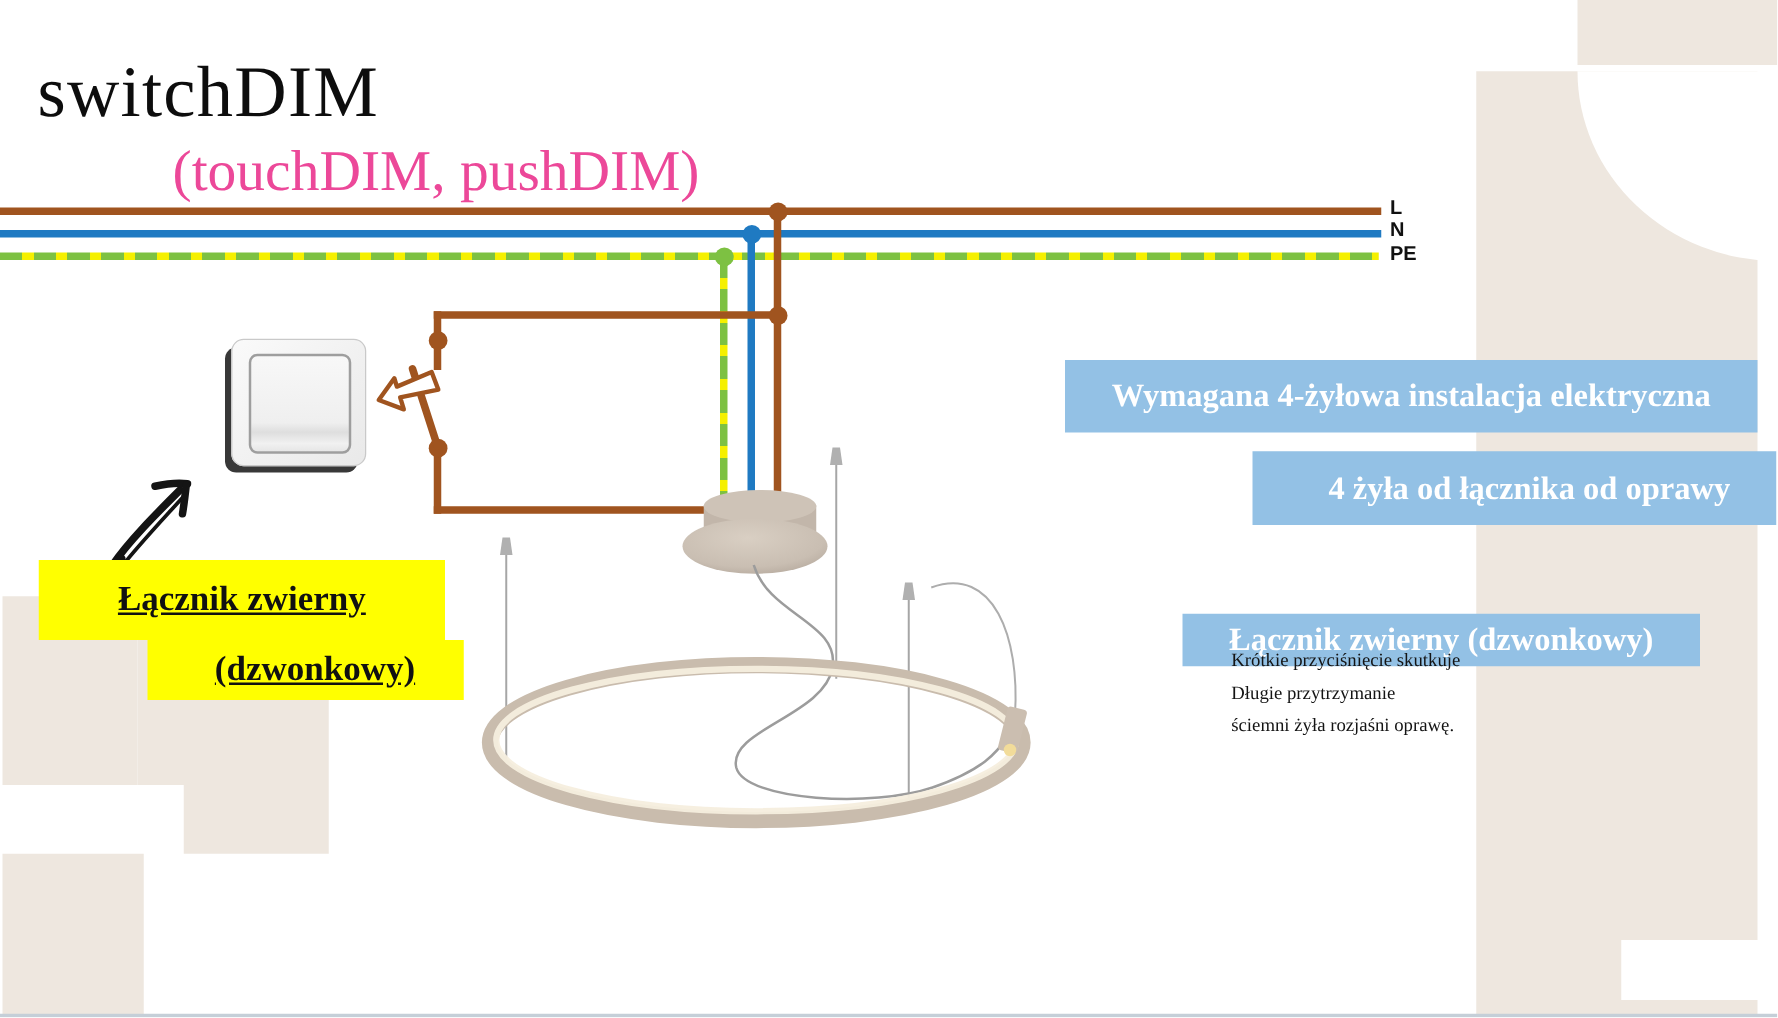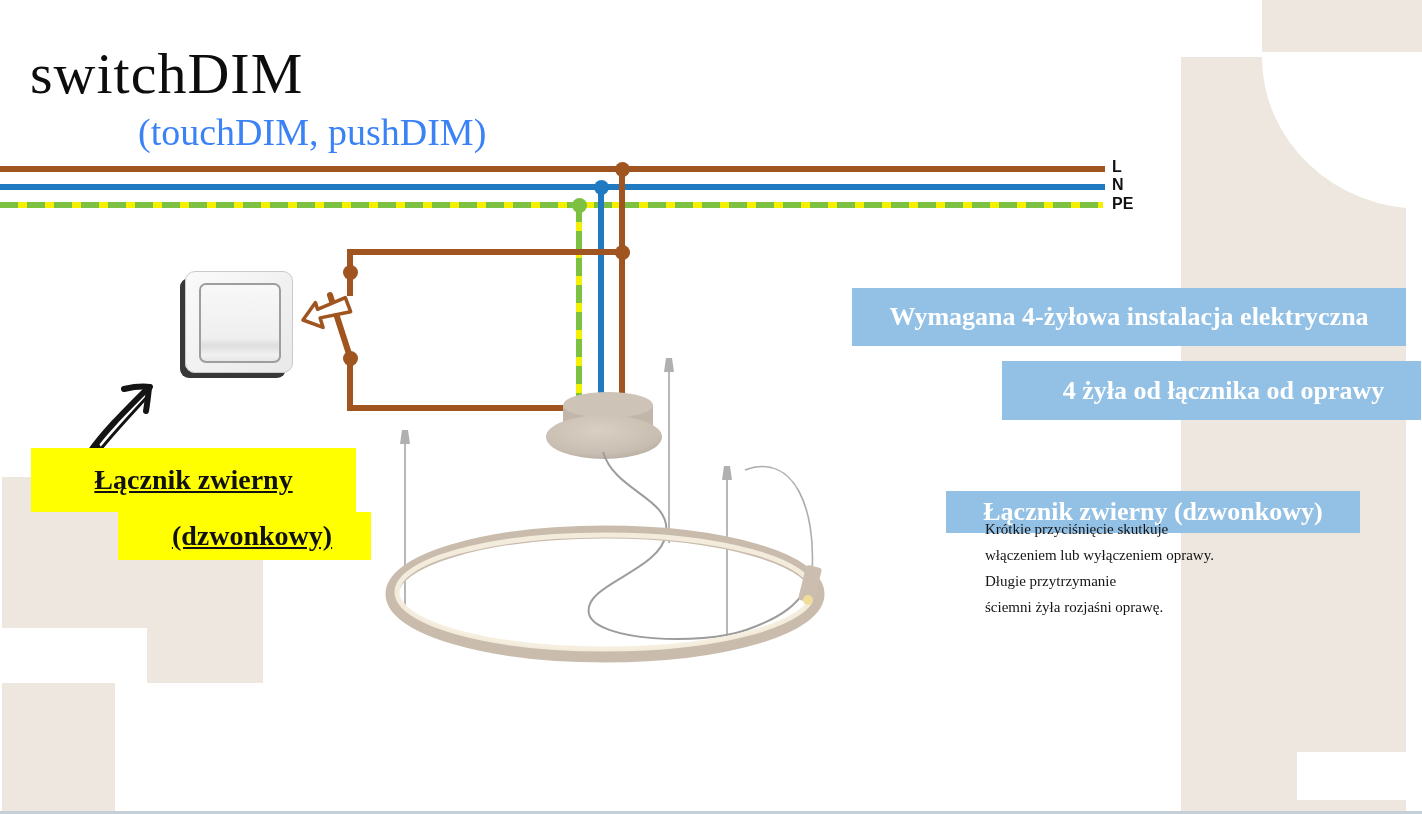--- a/index.html
+++ b/index.html
@@ -6,21 +6,21 @@
   #slide{position:relative;width:1422px;height:814px;background:#ffffff;overflow:hidden;
          font-family:"Liberation Serif",serif;}
   
   .tile{position:absolute;background:#EEE7DF;}
   .arc-cut{position:absolute;left:1262px;top:57px;width:161px;height:152px;background:#ffffff;
            border-bottom-left-radius:100% 100%;}
   .notch{position:absolute;left:1297px;top:752px;width:125px;height:48px;background:#ffffff;}
   .bottom-bar{position:absolute;left:0;top:811px;width:1422px;height:3px;background:#C5CFD8;}
   
   .title{position:absolute;left:30px;top:40px;font-size:58px;color:#0d0d0d;letter-spacing:1px;}
-  .subtitle{position:absolute;left:138px;top:110px;font-size:38px;color:#3b82f6;}
+  .subtitle{position:absolute;left:138px;top:110px;font-size:46px;color:#ec4899;}
   
   .wire-h{position:absolute;height:6px;}
   .wire-v{position:absolute;width:6px;}
   .l-col{background:#A0541F;}
   .n-col{background:#1F7AC2;}
   .pe-h{background:repeating-linear-gradient(90deg,#7DC142 0 18px,#F5F000 18px 27px);}
   .pe-v{background:repeating-linear-gradient(180deg,#7DC142 0 18px,#F5F000 18px 27px);}
   .dot{position:absolute;width:15px;height:15px;border-radius:50%;}
   .wire-label{position:absolute;left:1112px;font-family:"Liberation Sans",sans-serif;
               font-weight:800;font-size:16px;color:#111;}
@@ -159,18 +159,17 @@
   </div>
   <div class="bluebox" style="left:1002px;top:323px;width:395px;height:59px;padding-left:24px;">
     <span>4 żyła od łącznika od oprawy</span>
   </div>
   <div class="bluebox" style="left:946px;top:453px;width:414px;height:42px;">
     <span>Łącznik zwierny (dzwonkowy)</span>
   </div>
 
   <div class="desc">
     <div>Krótkie przyciśnięcie skutkuje</div>
-    <div>włączeniem lub wyłączeniem oprawy.</div>
     <div>Długie przytrzymanie</div>
     <div>ściemni żyła rozjaśni oprawę.</div>
   </div>
 
 </div>
 
 </body></html>

